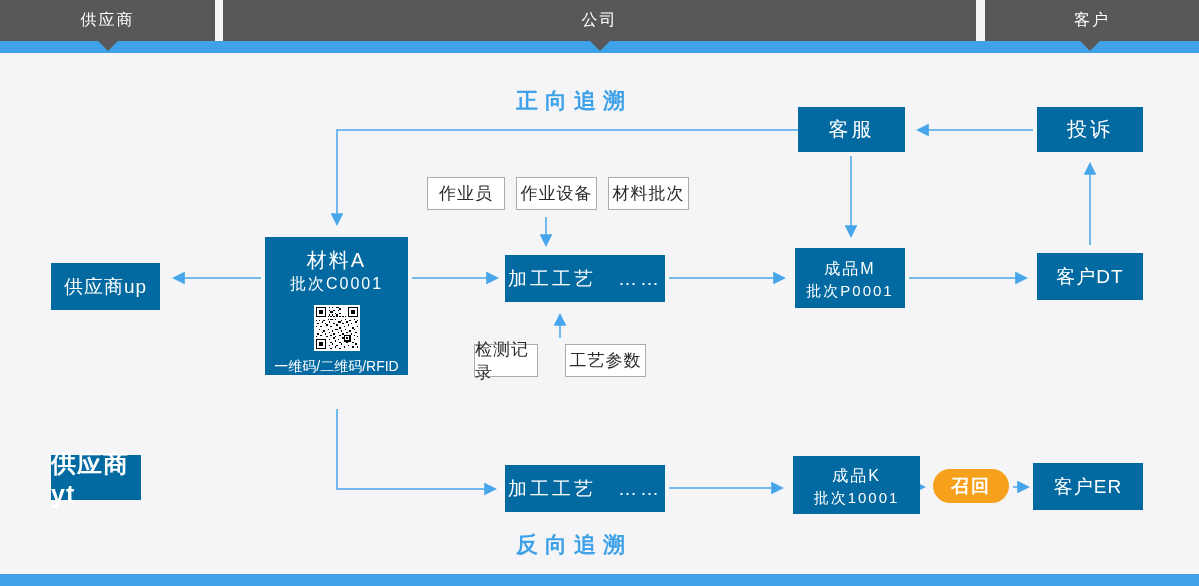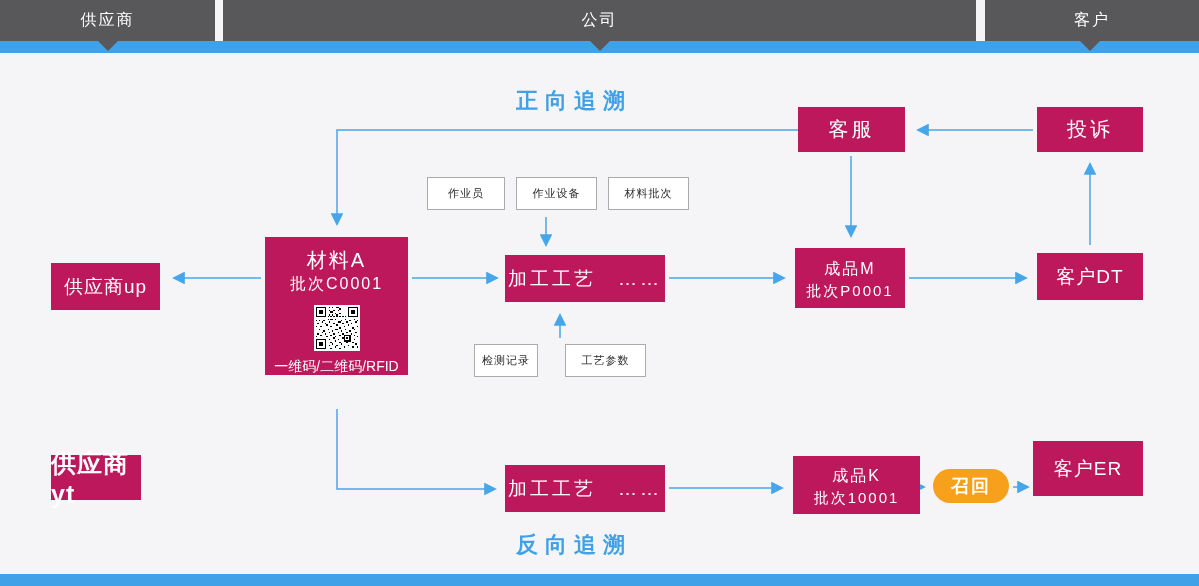--- a/index.html
+++ b/index.html
@@ -20,29 +20,29 @@
   .lane-tri { position: absolute; top: 40px; width: 0; height: 0;
               border-left: 11px solid transparent; border-right: 11px solid transparent;
               border-top: 11px solid #58585b; z-index: 3; }
   .bottom-blue { position: absolute; top: 574px; left: 0; width: 1199px; height: 12px; background: #3fa2e8; }
 
   
   .flow-title { position: absolute; width: 300px; text-align: center;
                 color: #3fa2e8; font-size: 22px; font-weight: bold; letter-spacing: 7px; z-index: 2; }
 
   
-  .gray-box { position: absolute; background: #be185d; color: #fff;
+  .gray-box { position: absolute; background: #0369a1; color: #fff;
               display: flex; align-items: center; justify-content: center;
               font-size: 20px; letter-spacing: 3px; z-index: 2; }
   .gray-box.stack { flex-direction: column; justify-content: center; letter-spacing: 2px; }
   .gray-box .t1 { font-size: 16px; line-height: 24px; }
   .gray-box .t2 { font-size: 15px; line-height: 19px; }
   .white-box { position: absolute; background: #fff; border: 1px solid #ababab; color: #2b2b2b;
                display: flex; align-items: center; justify-content: center;
-               font-size: 11px; letter-spacing: 1px; z-index: 2; }
+               font-size: 17px; letter-spacing: 1px; z-index: 2; }
   .pill { position: absolute; background: #f7a01c; color: #fff; border-radius: 18px;
           display: flex; align-items: center; justify-content: center;
           font-size: 18px; font-weight: bold; letter-spacing: 2px; z-index: 2; }
 
   
   #material-a { flex-direction: column; justify-content: flex-start; padding-top: 10px; letter-spacing: 2px; }
   #material-a .t1 { font-size: 20px; line-height: 26px; }
   #material-a .t2 { font-size: 16px; line-height: 22px; }
   #material-a .caption { font-size: 14px; line-height: 18px; margin-top: 6px; letter-spacing: 0; }
   .qr-wrap { width: 46px; height: 46px; background: #fff; margin-top: 10px; padding: 2px; }
@@ -175,17 +175,17 @@
 
   <div class="gray-box stack" style="left:793px; top:456px; width:127px; height:58px;">
     <span class="t1">成品K</span>
     <span class="t2">批次10001</span>
   </div>
 
   <div class="pill" style="left:933px; top:469px; width:76px; height:34px;">
     <span>召回</span>
   </div>
 
-  <div class="gray-box" style="left:1033px; top:441px; width:110px; height:55px; font-size:19px; letter-spacing:1px;">
+  <div class="gray-box" style="left:1033px; top:463px; width:110px; height:47px; font-size:19px; letter-spacing:1px;">
     <span>客户ER</span>
   </div>
 
 </div>
 
 </body></html>

